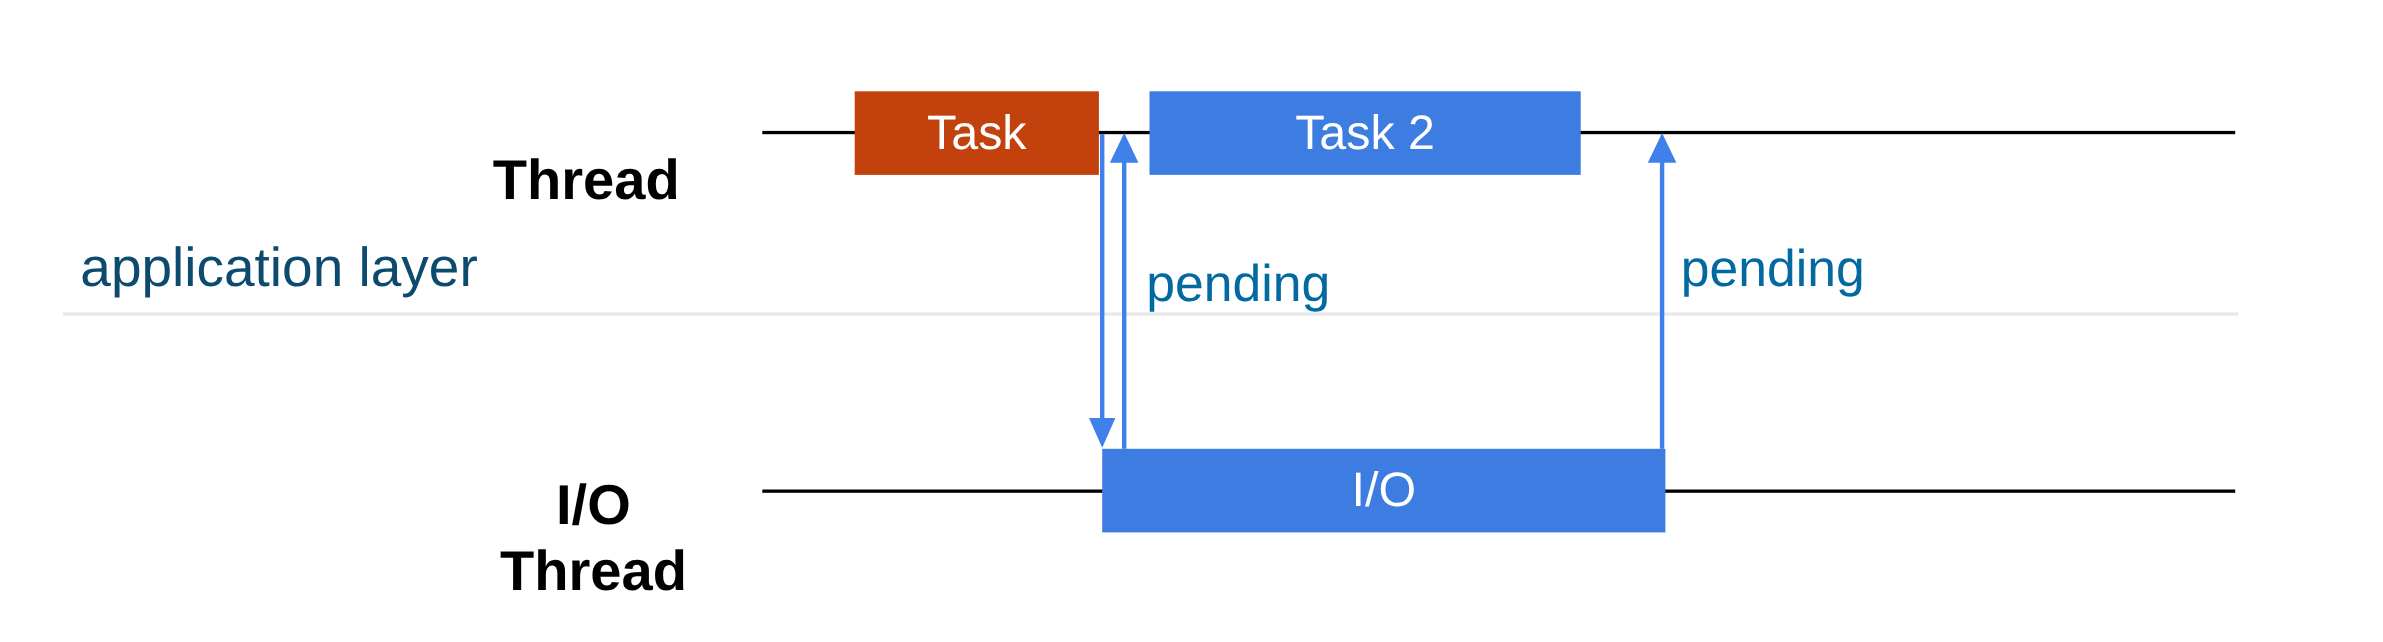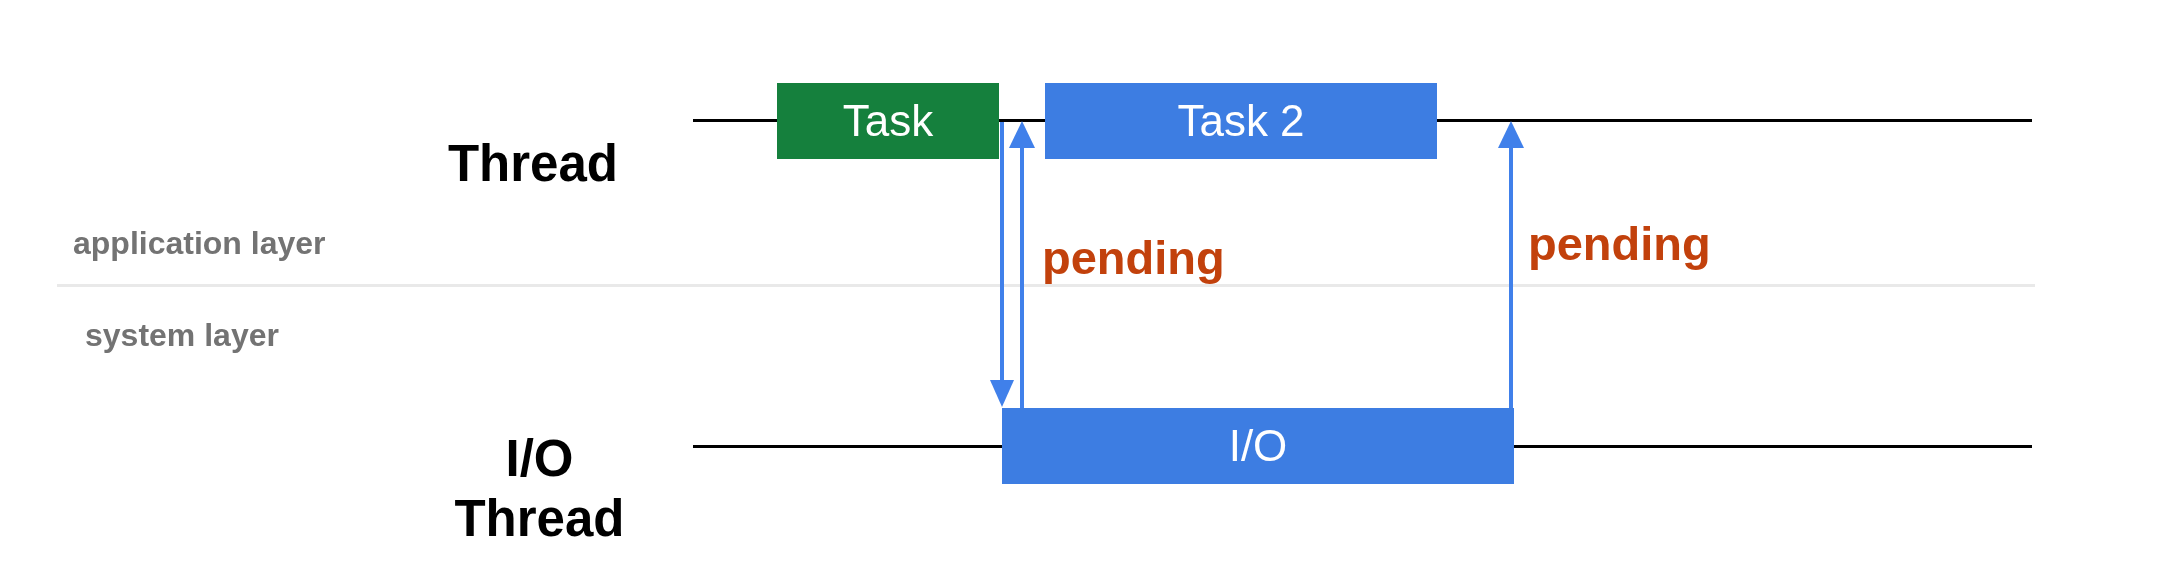--- a/index.html
+++ b/index.html
@@ -43,39 +43,39 @@
     left: 330px; top: 94px; width: 288px;
     text-align: right; line-height: 52px;
   }
   #io-thread-label {
     left: 417px; top: 385px; width: 245px;
     text-align: center; line-height: 60px;
   }
 
   
   .layer-label {
-    color: #737373;
-    font-size: 32px;
-    font-weight: 700;
+    color: #0c4a6e;
+    font-size: 50px;
+    font-weight: 400;
     line-height: 50px;
   }
   #application-layer-label { left: 73px; top: 218px; }
   #system-layer-label      { left: 85px; top: 310px; }
 
   
   .task-box {
     display: flex;
     align-items: center;
     justify-content: center;
     color: #ffffff;
     font-size: 44px;
     font-weight: 400;
     height: 76px;
   }
-  #task1-box { left: 777px;  top: 83px;  width: 222px; background: #15803d; }
+  #task1-box { left: 777px;  top: 83px;  width: 222px; background: #c2410c; }
   #task2-box { left: 1045px; top: 83px;  width: 392px; background: #3d7de2; }
   #io-box    { left: 1002px; top: 408px; width: 512px; background: #3d7de2; }
 
   
   .arrow-line {
     width: 4px;
     background: #4080ea;
   }
   #pending-down-line  { left: 1000px; top: 122px; height: 260px; }
   #pending-up-line    { left: 1020px; top: 146px; height: 262px; }
@@ -92,36 +92,35 @@
     border-left: 12px solid transparent;
     border-right: 12px solid transparent;
     border-top: 27px solid #4080ea;
   }
   #pending-down-head { left: 990px;  top: 380px; }
   #pending-up-head   { left: 1009px; top: 121px; }
   #complete-up-head  { left: 1498px; top: 121px; }
 
   
   .arrow-label {
-    color: #c2410c;
+    color: #0369a1;
     font-size: 47px;
-    font-weight: 700;
+    font-weight: 400;
     line-height: 48px;
   }
   #pending-label  { left: 1042px; top: 234px; }
   #complete-label { left: 1528px; top: 220px; }
 </style>
 </head>
 <body>
 
 <div id="canvas">
 
   <div id="layer-divider" class="abs"></div>
   <div id="application-layer-label" class="abs layer-label">application layer</div>
-  <div id="system-layer-label" class="abs layer-label">system layer</div>
 
   <div id="thread-line" class="abs timeline"></div>
   <div id="thread-label" class="abs thread-label">Thread</div>
 
   <div id="io-thread-line" class="abs timeline"></div>
   <div id="io-thread-label" class="abs thread-label">
     <div>I/O</div>
     <div>Thread</div>
   </div>
 

